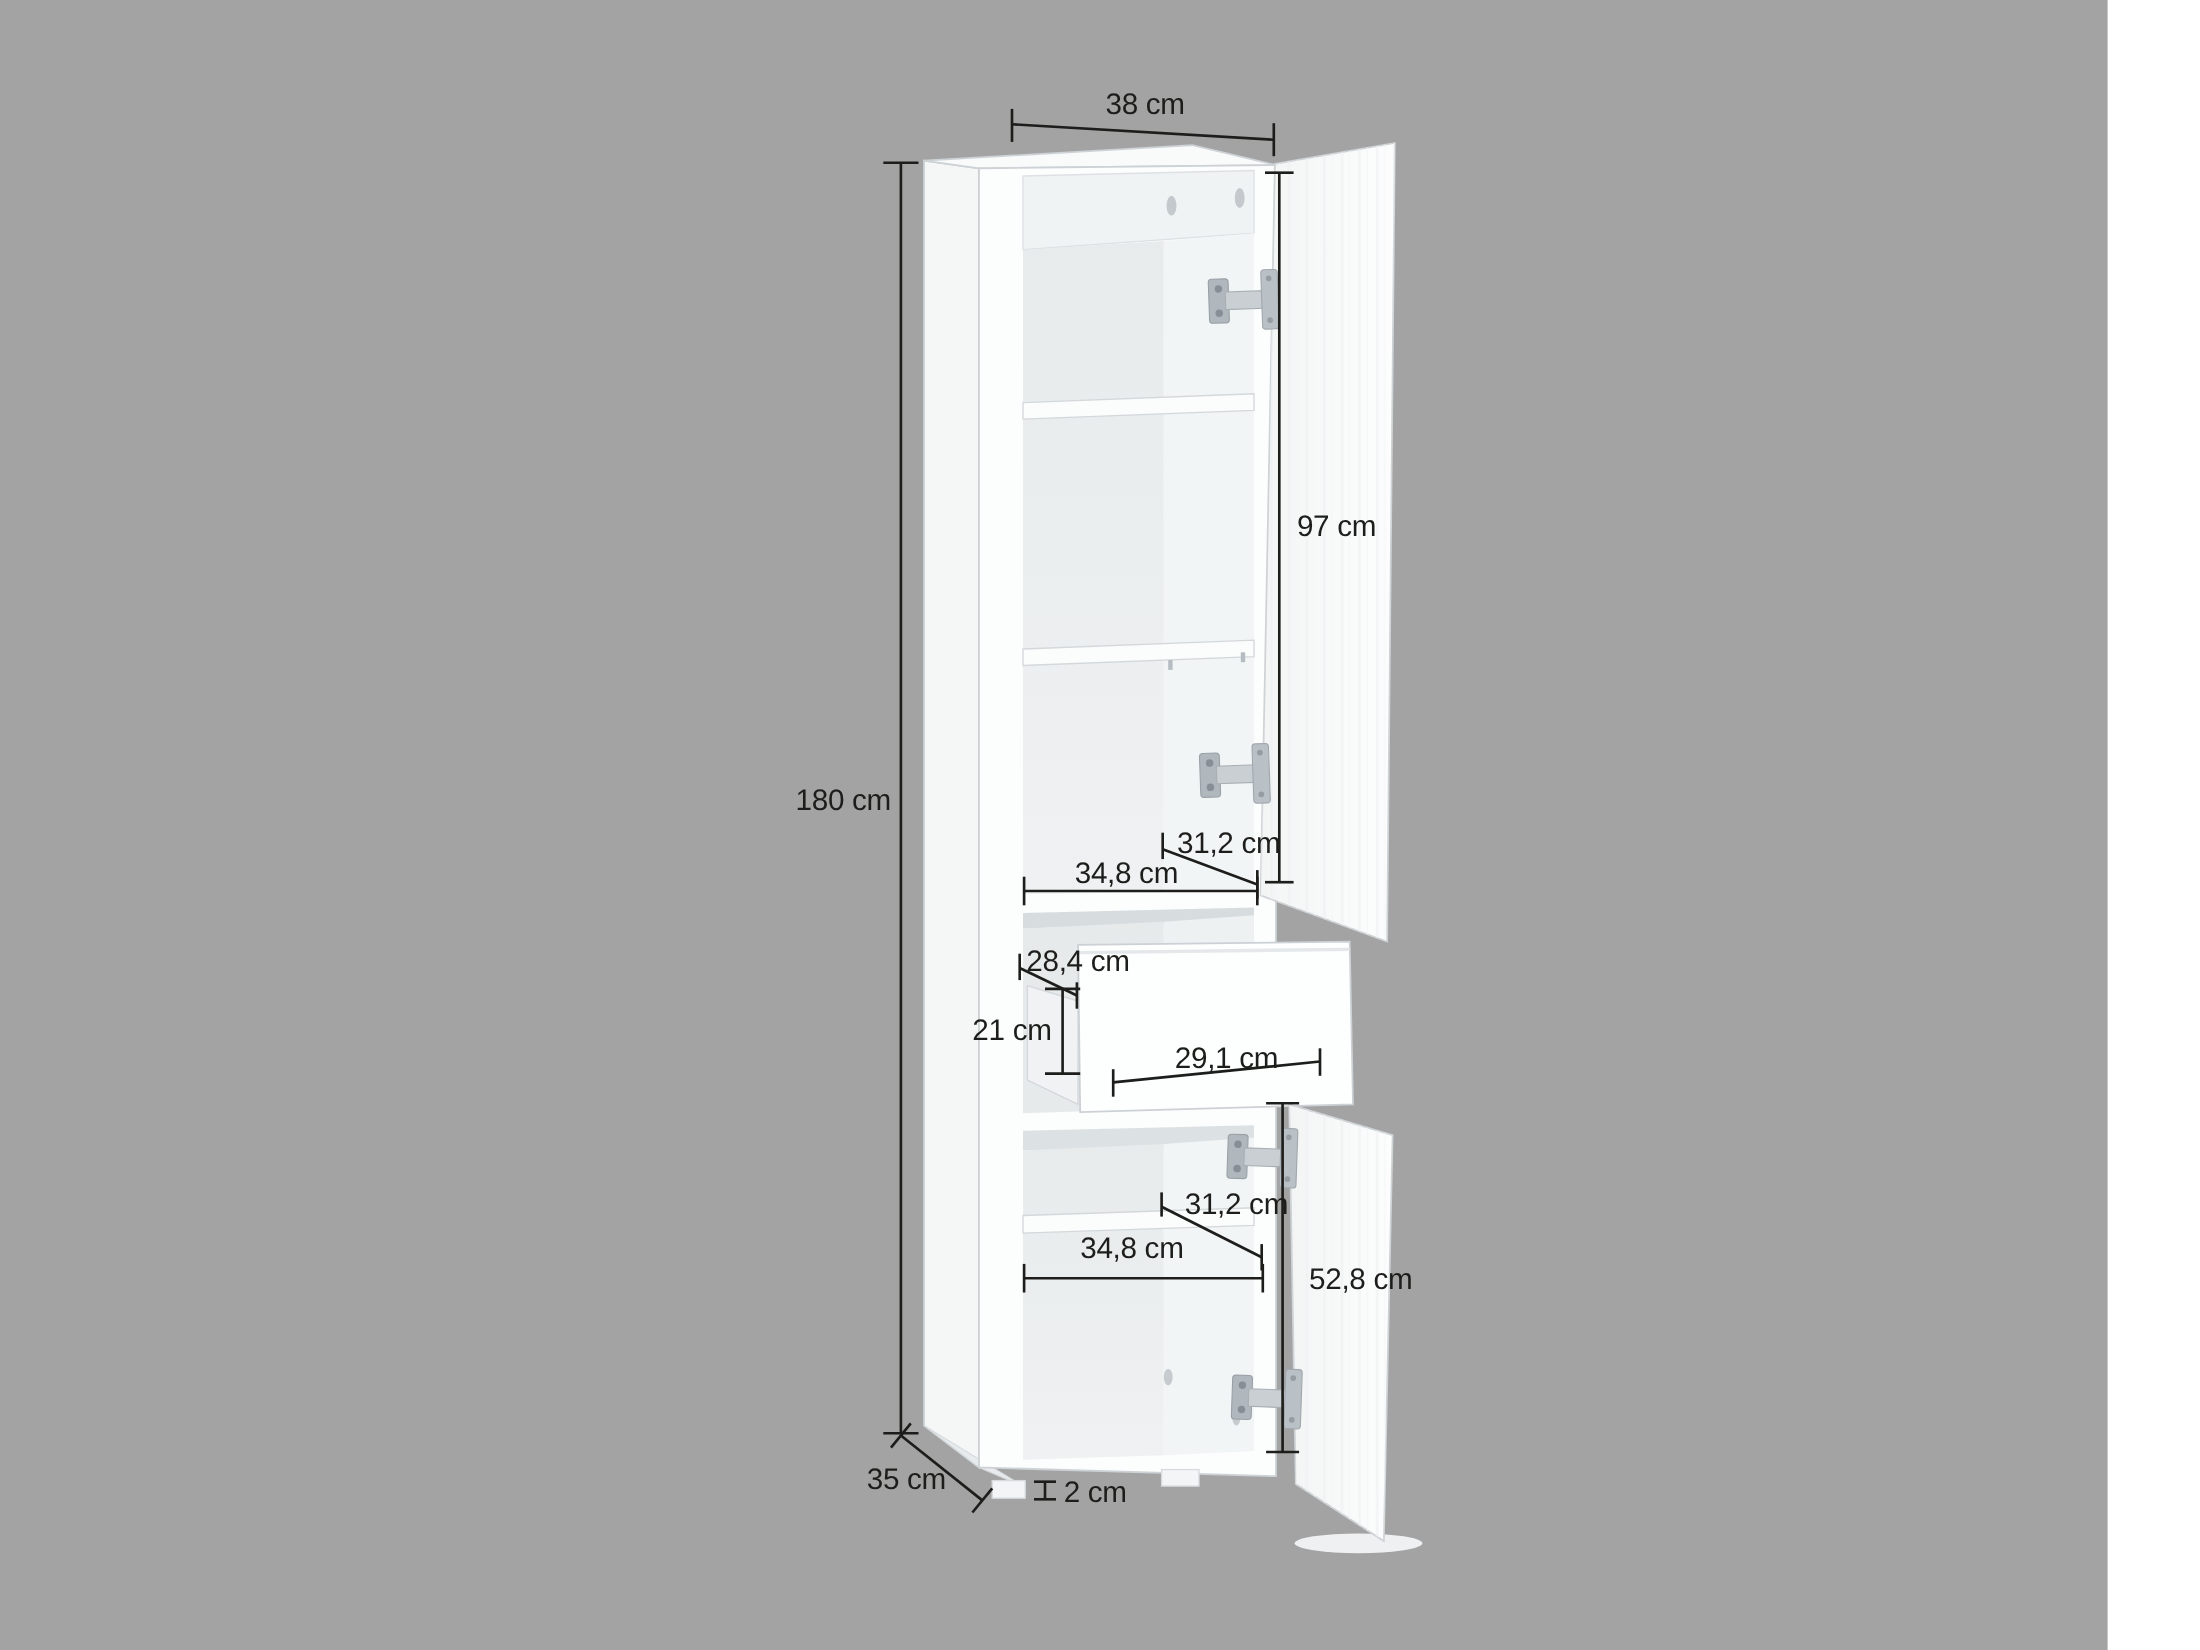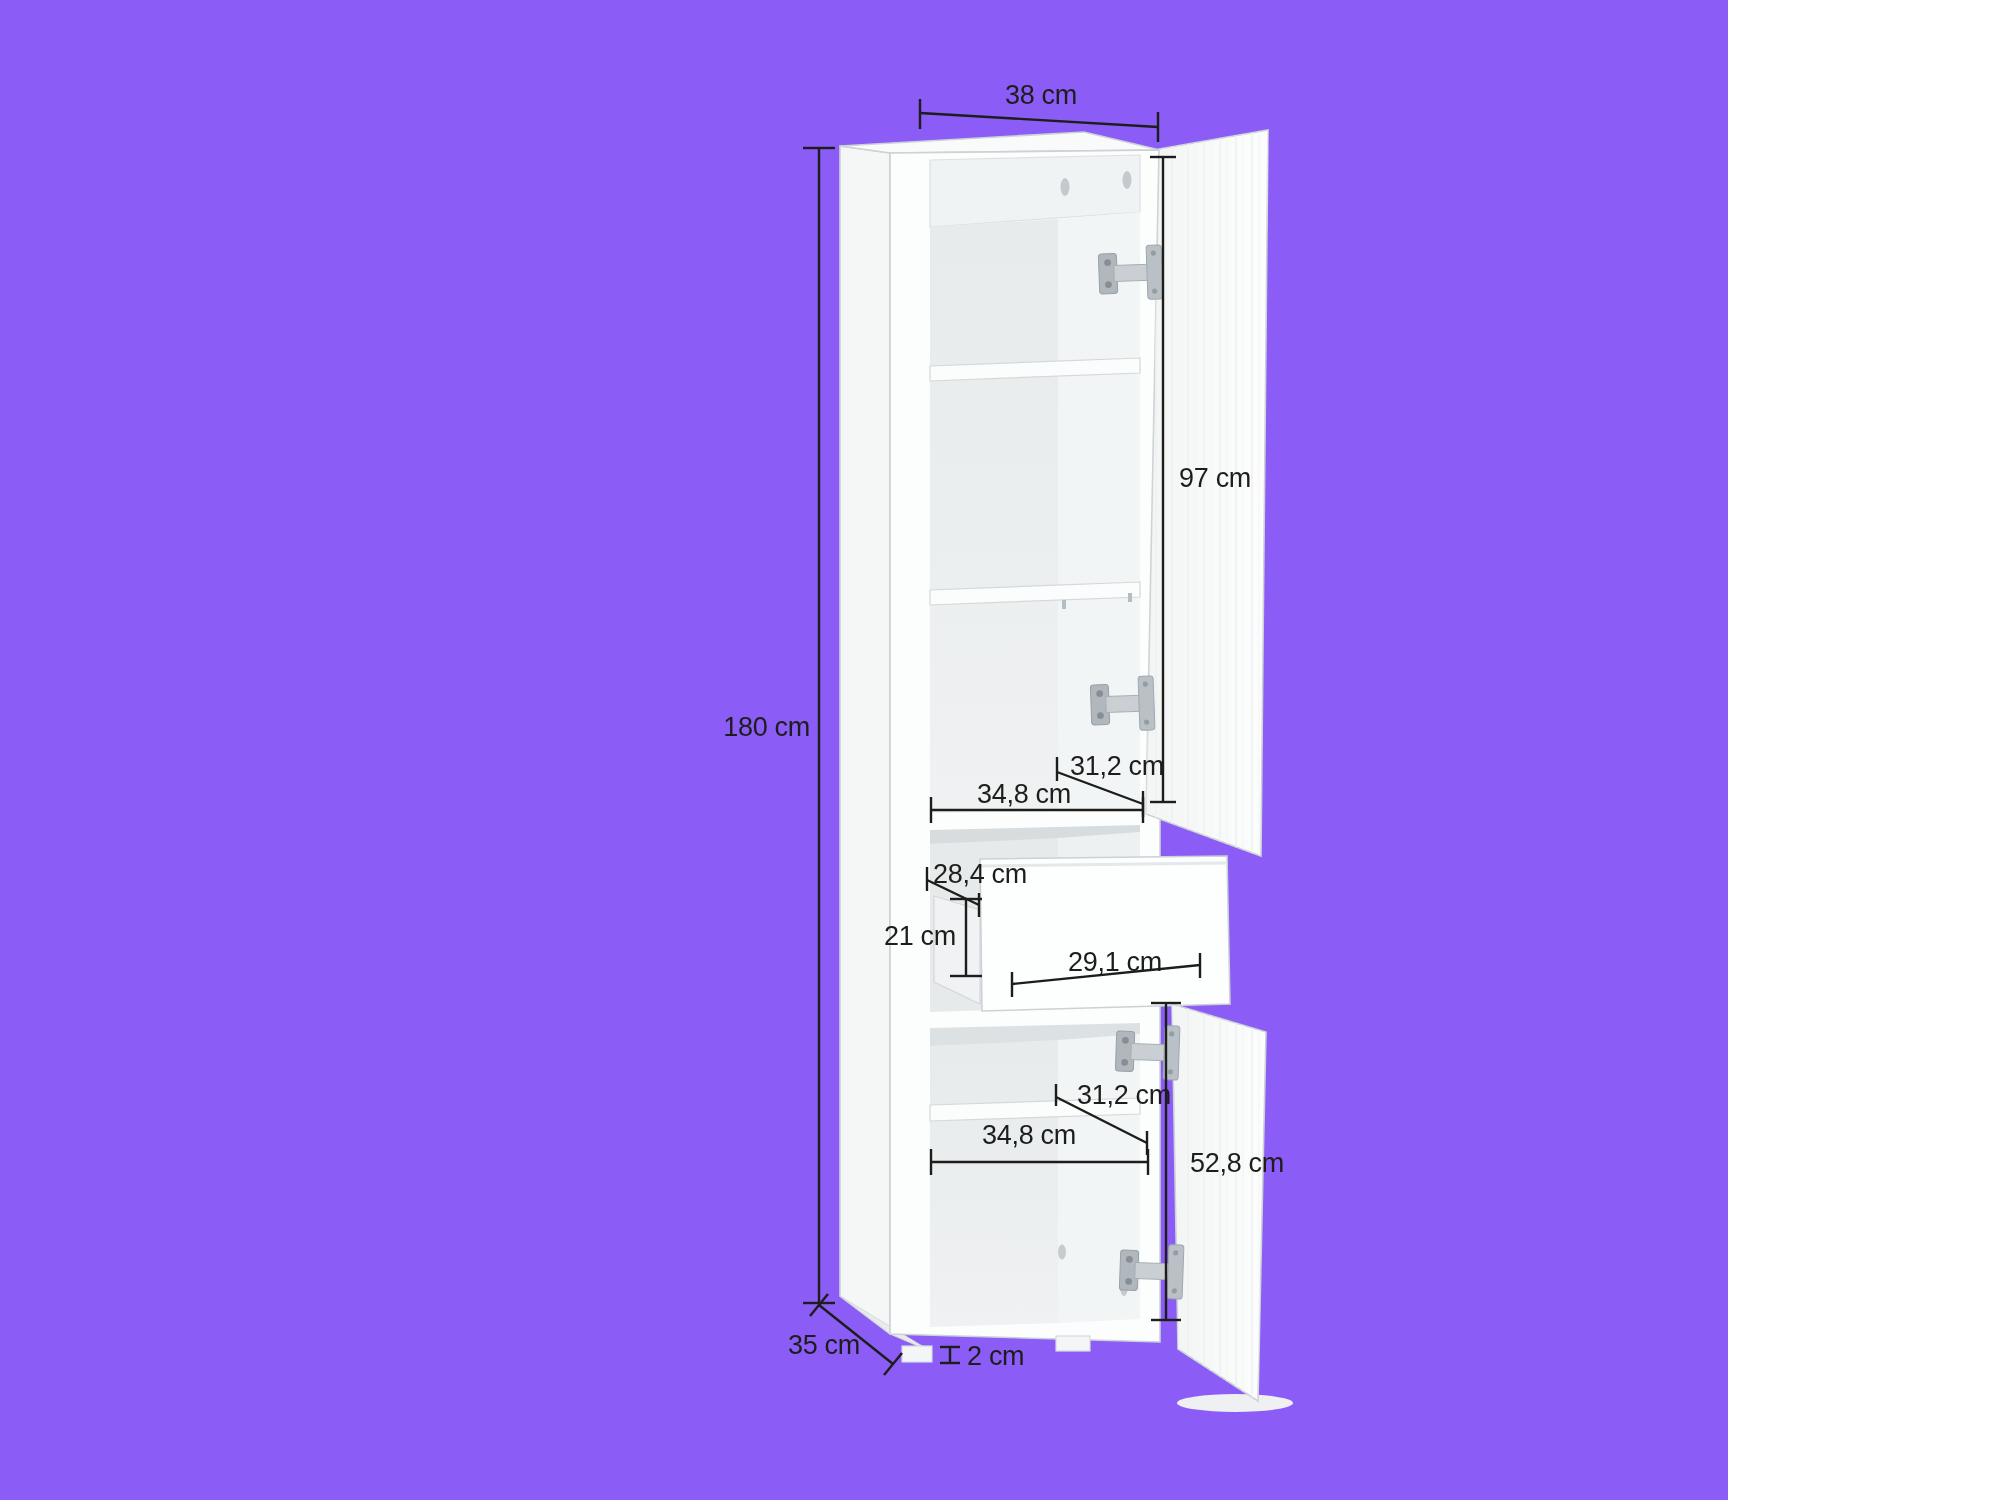--- a/index.html
+++ b/index.html
@@ -1,16 +1,16 @@
 <!DOCTYPE html>
 <html><head>
 <meta charset="utf-8">
 <style>
   html,body{margin:0;padding:0;background:#ffffff;}
-  .stage{position:relative;width:1728px;height:1500px;background:#8b5cf6;overflow:hidden;}
+  .stage{position:relative;width:1916px;height:1500px;background:#a3a3a3;overflow:hidden;}
   svg{display:block;width:2000px;height:1500px;}
   .dim-text{
     font-family:"Liberation Sans","DejaVu Sans",sans-serif;
     font-size:27px;
     letter-spacing:-0.3px;
     fill:#1d1d1b;
   }
   .dim-stroke{stroke:#1d1d1b;stroke-width:2.4;fill:none;stroke-linecap:butt;}
   .edge{stroke:#ccd2d5;stroke-width:1.6;}
   .edge-soft{stroke:#dde1e4;stroke-width:1.2;}

